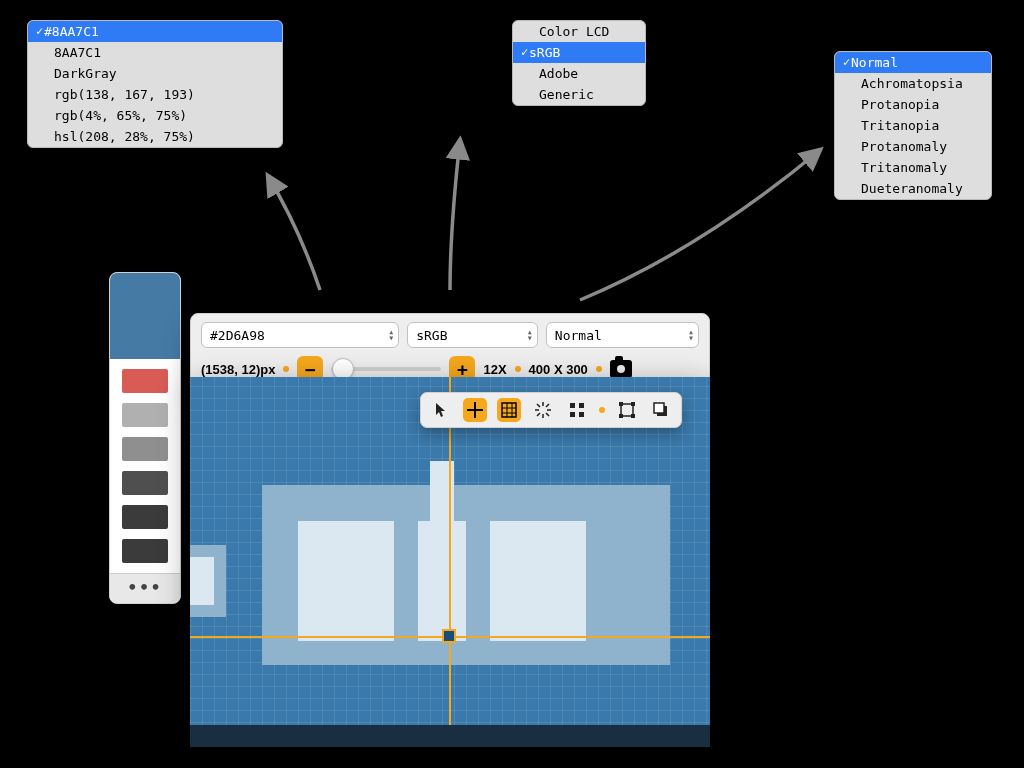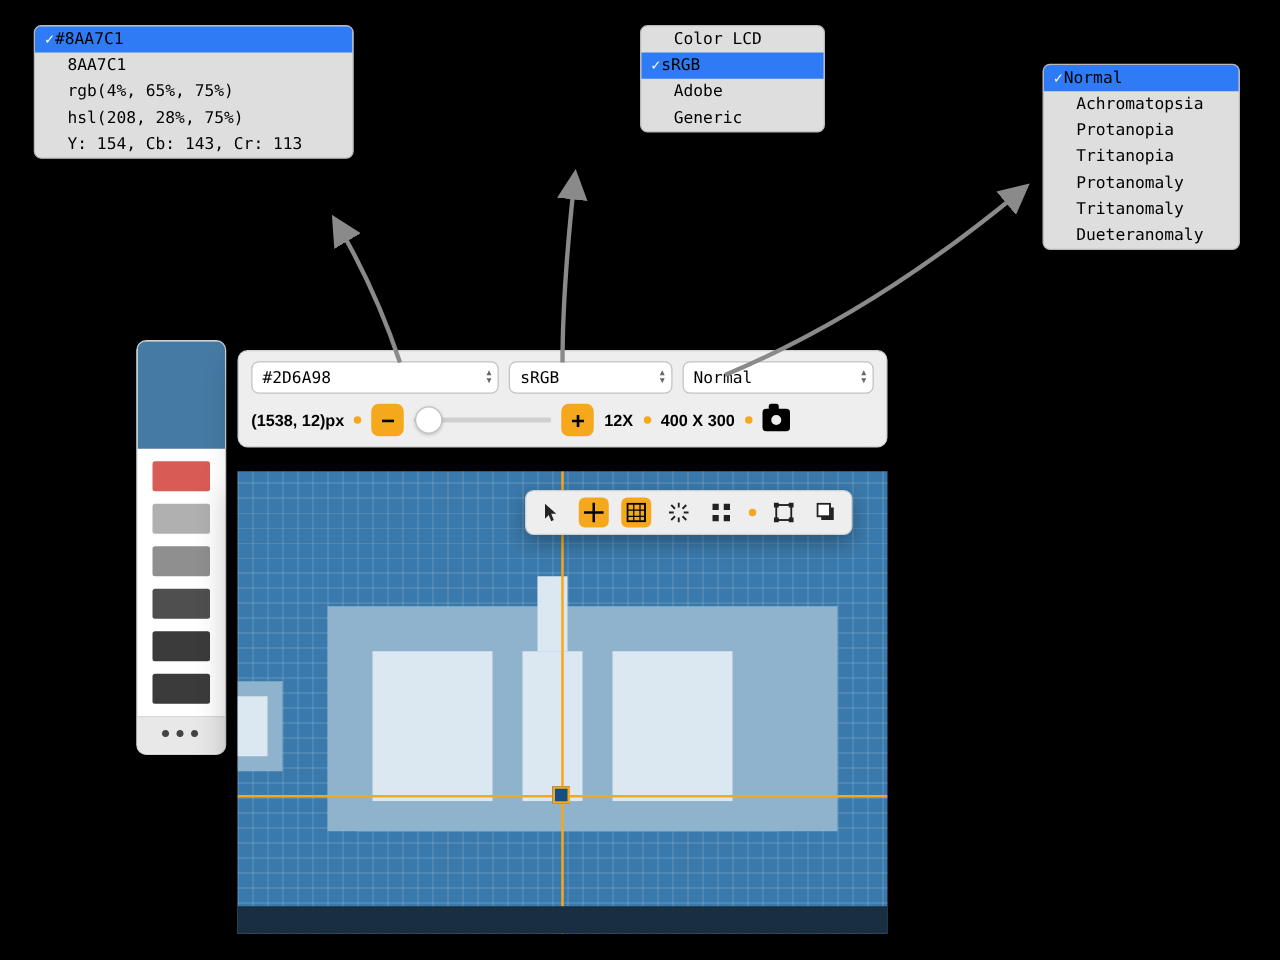--- a/index.html
+++ b/index.html
@@ -26,37 +26,37 @@
     padding: 3px 14px 3px 26px;
     font-family: inherit;
     font-size: 13px;
     white-space: nowrap;
     color: #000;
     position: relative;
     cursor: default;
   }
   .popup-item.selected {
     background: #2f7bf6;
-    color: #000000;
+    color: #ffffff;
     padding-left: 16px;
   }
   .popup-item.selected::before {
     content: "✓";
     position: absolute;
     left: 8px;
     top: 3px;
     font-size: 12px;
     color: #fff;
   }
 
   
   .tool-window {
     position: absolute;
     left: 190px;
-    top: 280px;
+    top: 313px;
     width: 520px;
     background: #eeeeee;
     border: 1px solid #d0d0d0;
     border-radius: 8px;
     padding: 8px 10px 8px 10px;
     box-shadow: 0 10px 25px rgba(0,0,0,.35);
   }
   .row { display: flex; align-items: center; gap: 8px; }
   .row + .row { margin-top: 8px; }
 
@@ -200,26 +200,27 @@
     position:absolute; left:0; top:0; width:1024px; height:768px;
     pointer-events:none;
   }
 </style>
 </head>
 <body>
 
 <div class="popup" id="popup-format" style="left:27px; top:20px; width:256px;">
     <div class="popup-item selected">#8AA7C1</div>
     <div class="popup-item">8AA7C1</div>
+    <div class="popup-item">DarkGray</div>
+    <div class="popup-item">rgb(138, 167, 193)</div>
     <div class="popup-item">rgb(4%, 65%, 75%)</div>
     <div class="popup-item">hsl(208, 28%, 75%)</div>
-    <div class="popup-item">Y: 154, Cb: 143, Cr: 113</div>
-  </div>
-
-<div class="popup" id="popup-profile" style="left:512px; top:20px; width:148px;">
+  </div>
+
+<div class="popup" id="popup-profile" style="left:512px; top:20px; width:134px;">
     <div class="popup-item">Color LCD</div>
     <div class="popup-item selected">sRGB</div>
     <div class="popup-item">Adobe</div>
     <div class="popup-item">Generic</div>
   </div>
 
 <div class="popup" id="popup-vision" style="left:834px; top:51px; width:158px;">
     <div class="popup-item selected">Normal</div>
     <div class="popup-item">Achromatopsia</div>
     <div class="popup-item">Protanopia</div>

